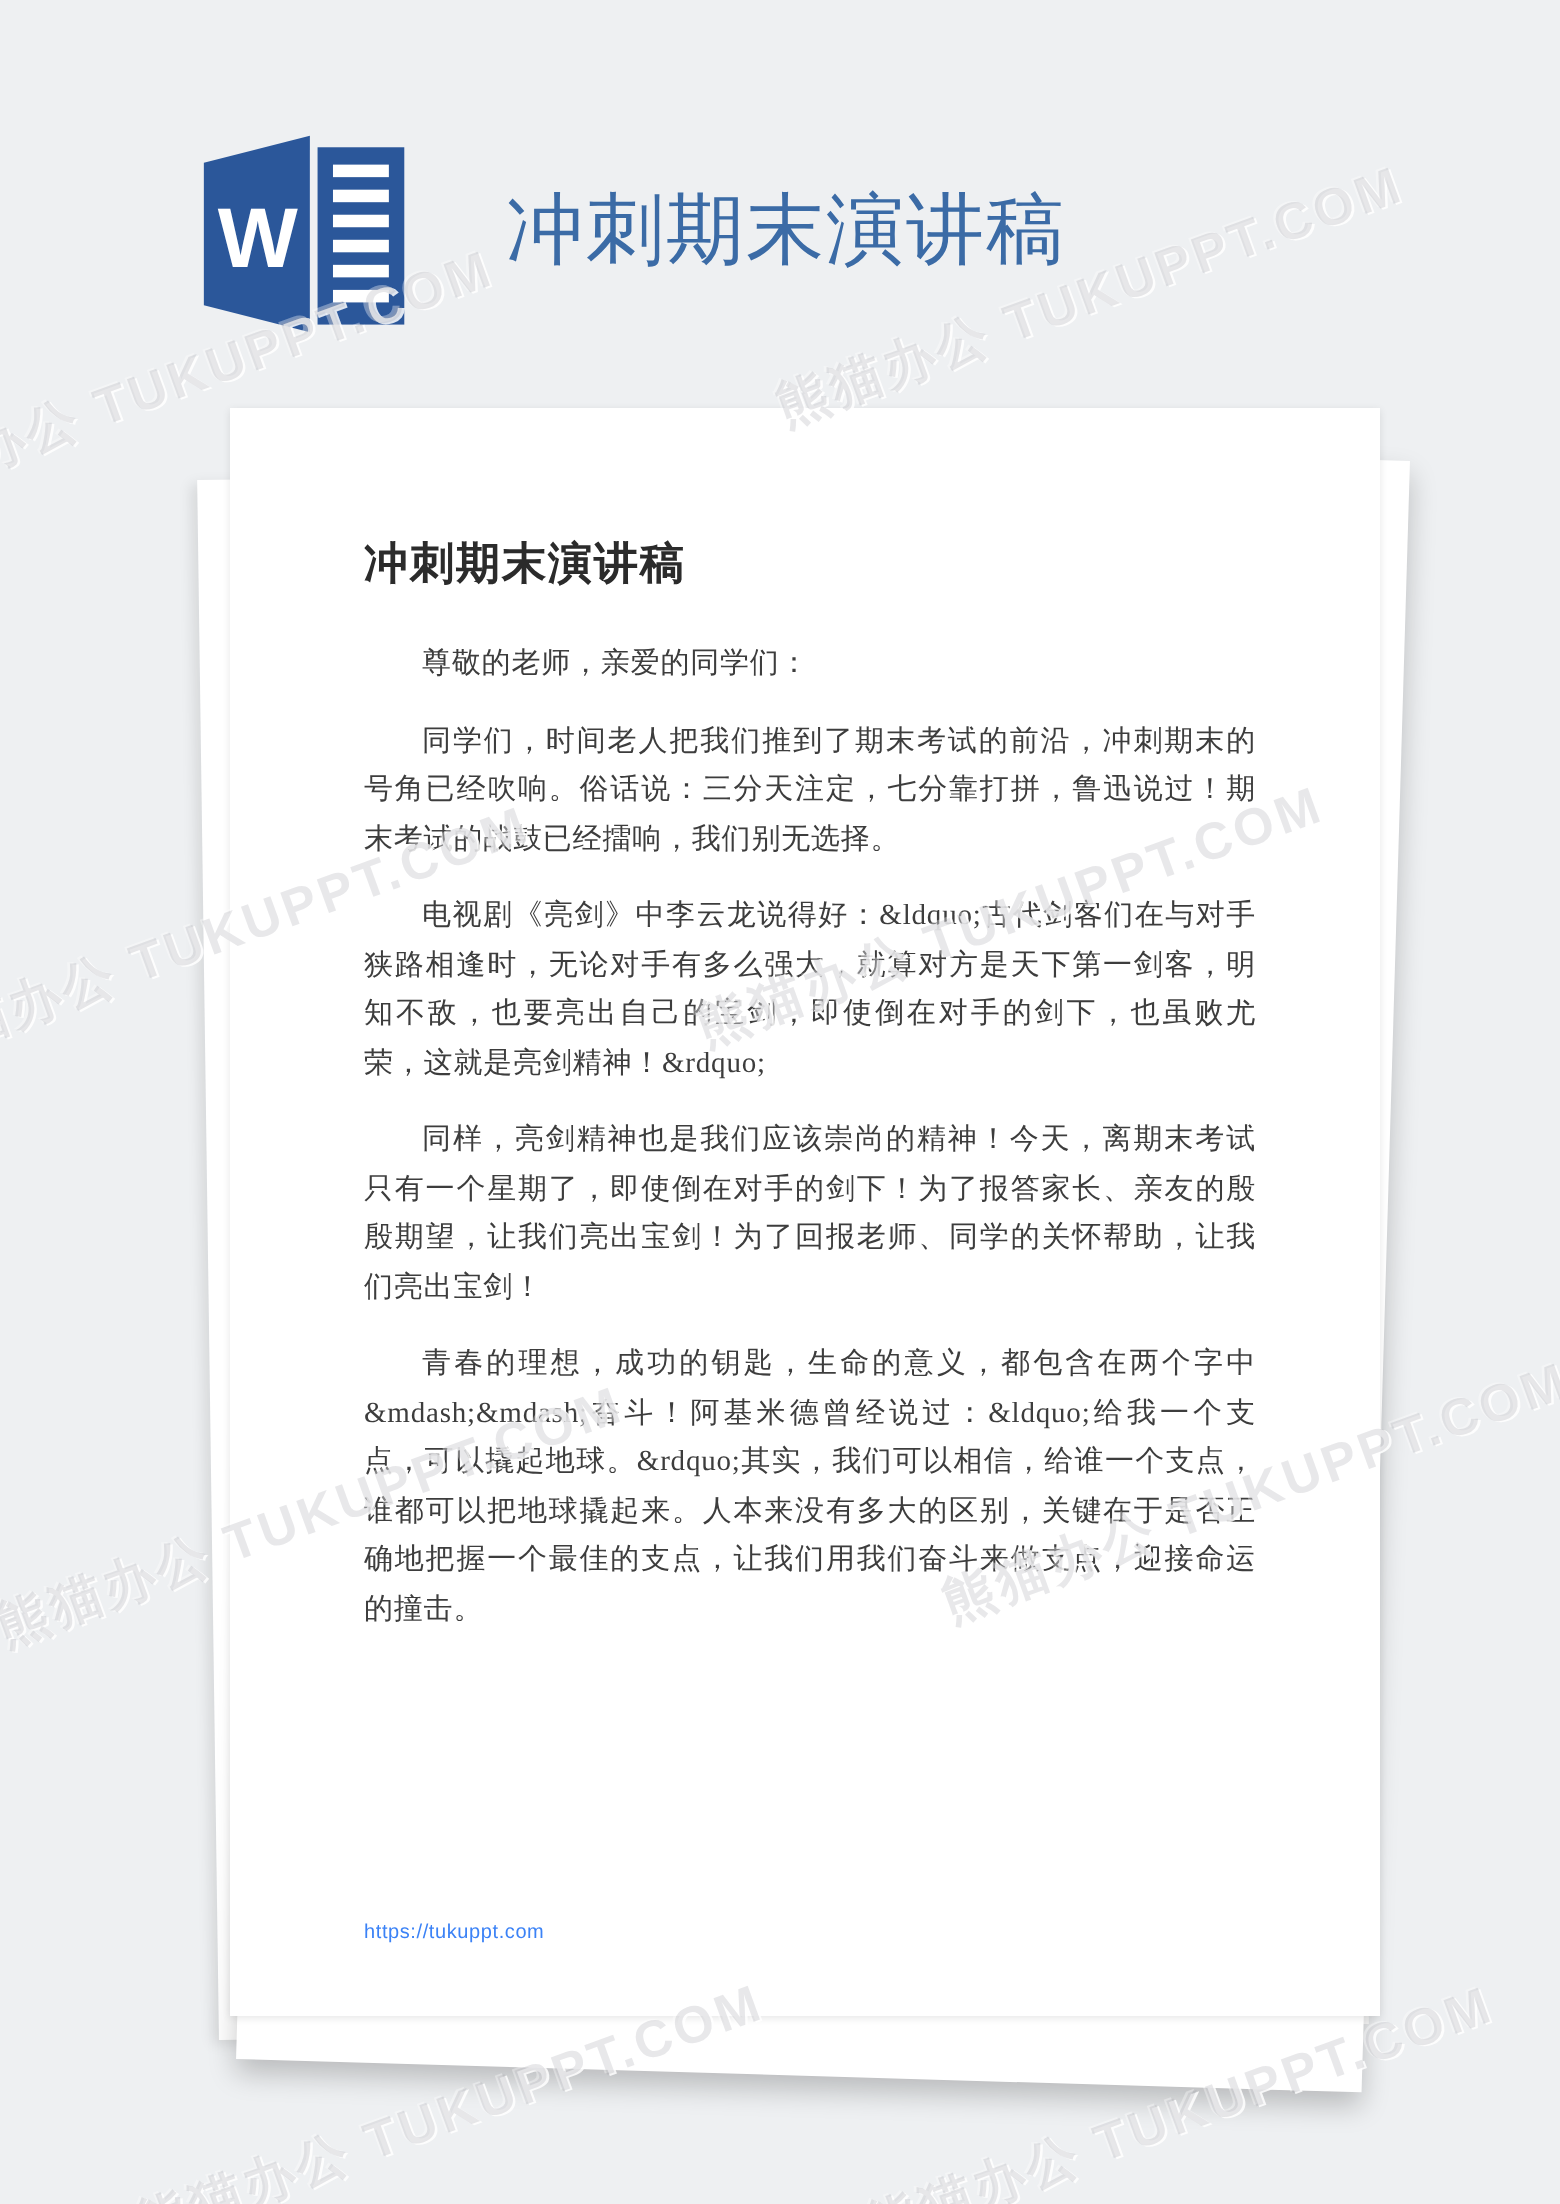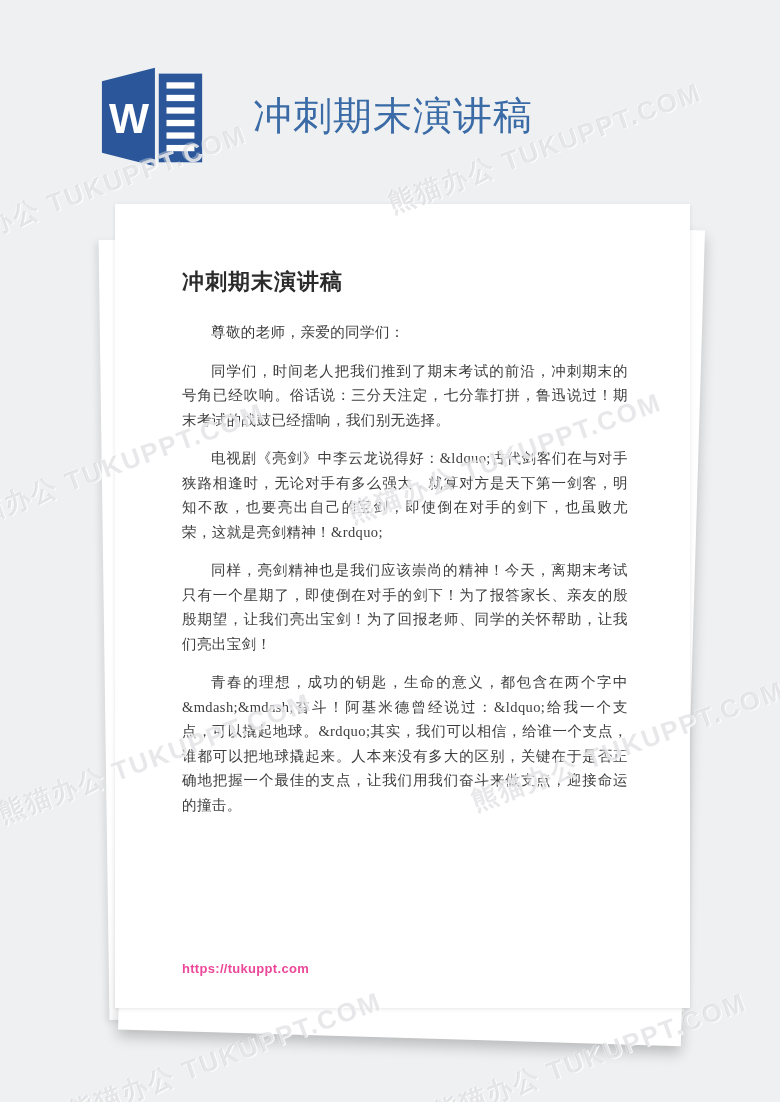--- a/index.html
+++ b/index.html
@@ -51,21 +51,21 @@
   }
   .doc-body p{
     margin:14px 0 0 0;
     font-size:14.5px;line-height:24.5px;color:#3d3d3d;
     text-indent:2em;text-align:justify;
     letter-spacing:0.4px;
   }
   .doc-footer{
     position:absolute;left:67px;top:757px;
     font-family:"Liberation Sans",sans-serif;
-    font-size:13px;color:#ec4899;letter-spacing:0.3px;font-weight:bold;
+    font-size:10px;color:#3b82f6;letter-spacing:0.3px;
   }
 
   
   .wm-layer{position:absolute;inset:0;pointer-events:none;}
   .wm{
     position:absolute;
     transform:translate(-50%,-50%) rotate(-20deg);
     font-family:"Liberation Sans",sans-serif;
     font-weight:bold;font-size:26px;letter-spacing:2px;white-space:nowrap;
     color:rgba(148,152,160,0.22);

